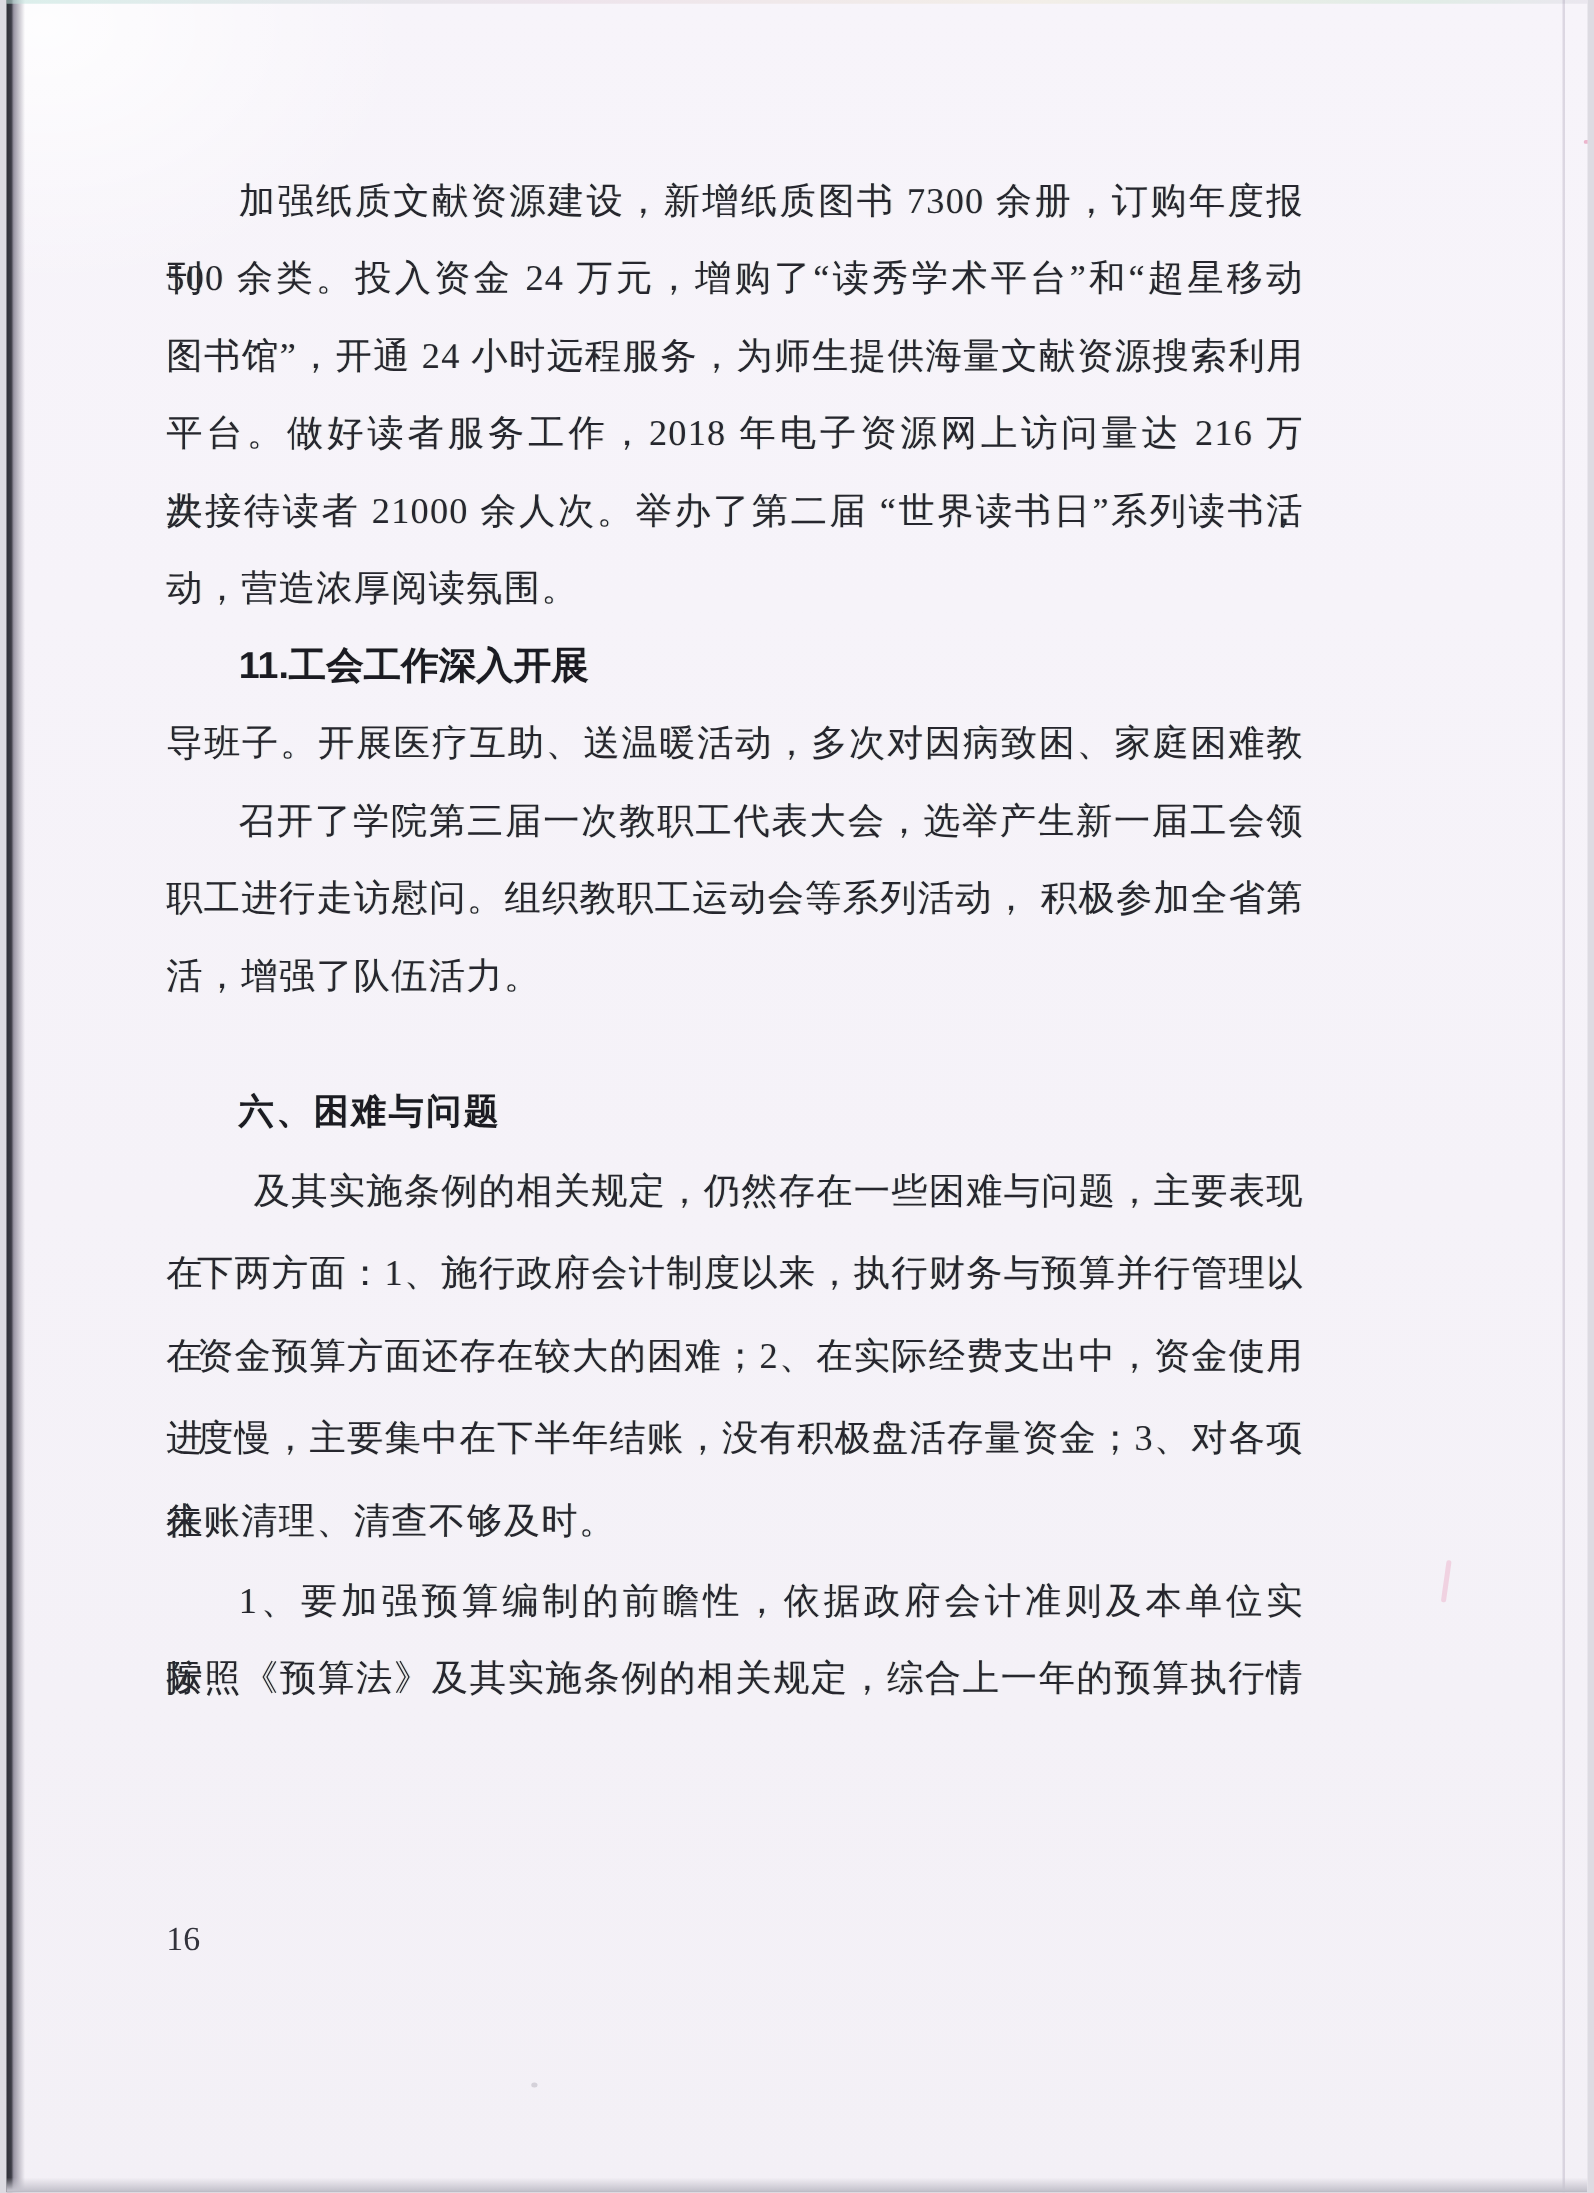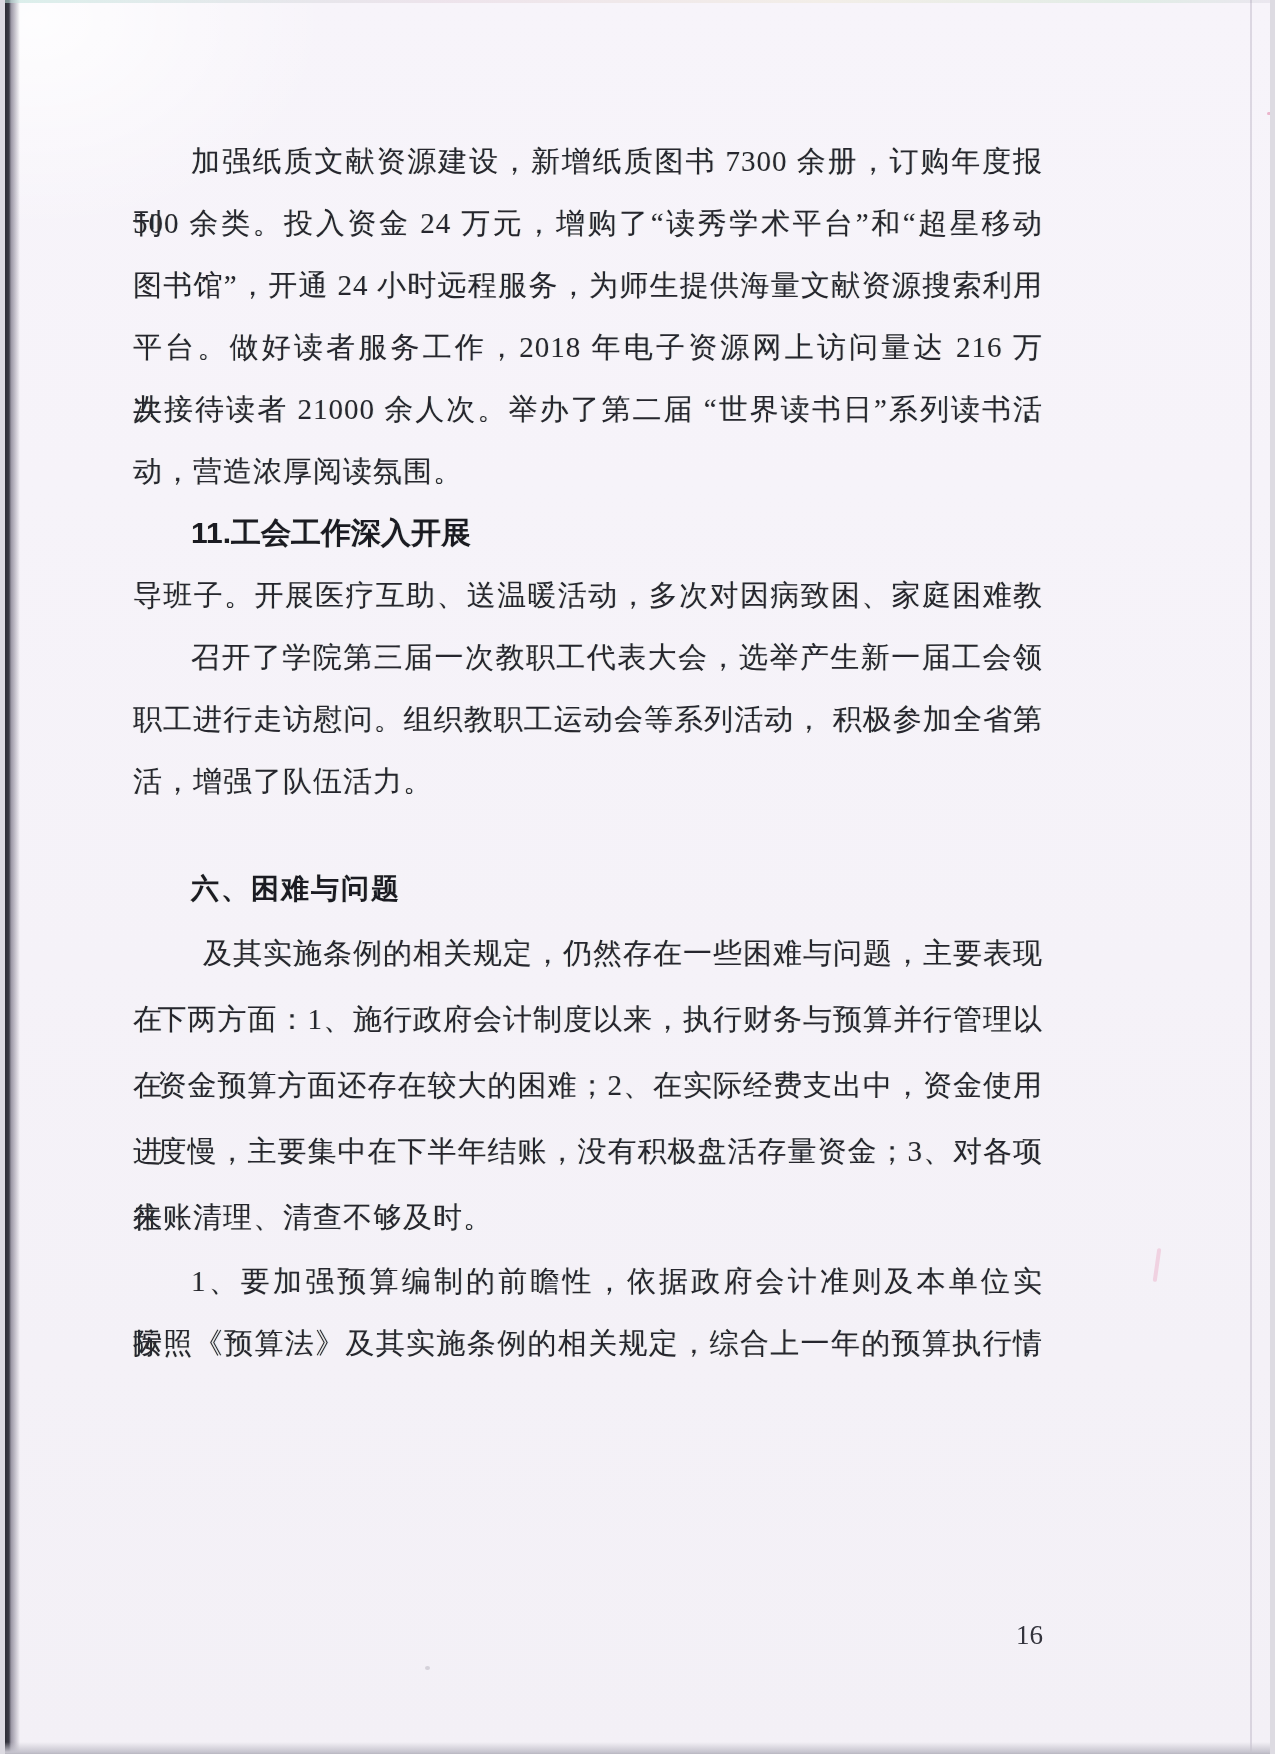--- a/index.html
+++ b/index.html
@@ -52,22 +52,22 @@
     font-size:30px; height:62px; line-height:62px;
     text-indent:58px;
     text-align:left; text-align-last:left;
     text-shadow:1px 0 0 rgba(0,160,175,0.08), -1px 0 0 rgba(235,185,60,0.10);
   }
   .hmajor { font-size:28px; letter-spacing:2px;text-align:right; }
   .space-lg { margin-top:46px; }
   .space-md { margin-top:22px; }
 
   .page-footer {
-    position:absolute; left:128px; top:1610px; width:910px;
-    text-align:right; font-size:27px; line-height:50px; color:#33333c;
+    position:absolute; left:128px; top:1526px; width:910px;
+    text-align:left; font-size:27px; line-height:50px; color:#33333c;
   }
 </style>
 </head>
 <body>
 
 <div class="page">
 
   <div class="scan-edge-left"></div>
   <div class="scan-edge-top"></div>
   <div class="scan-edge-right"></div>

